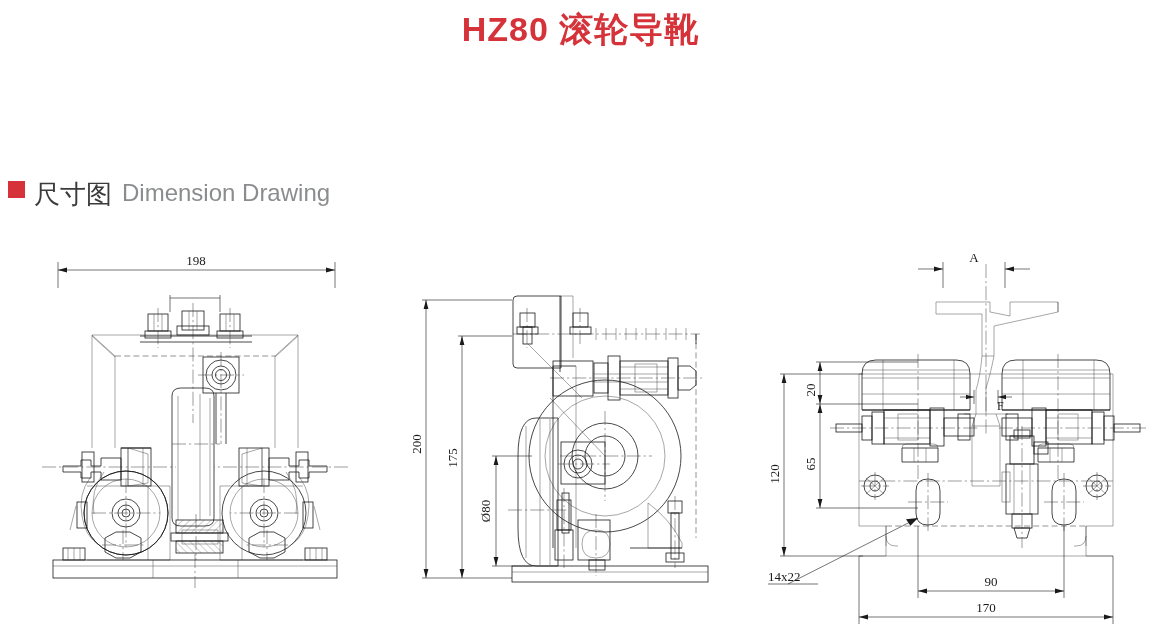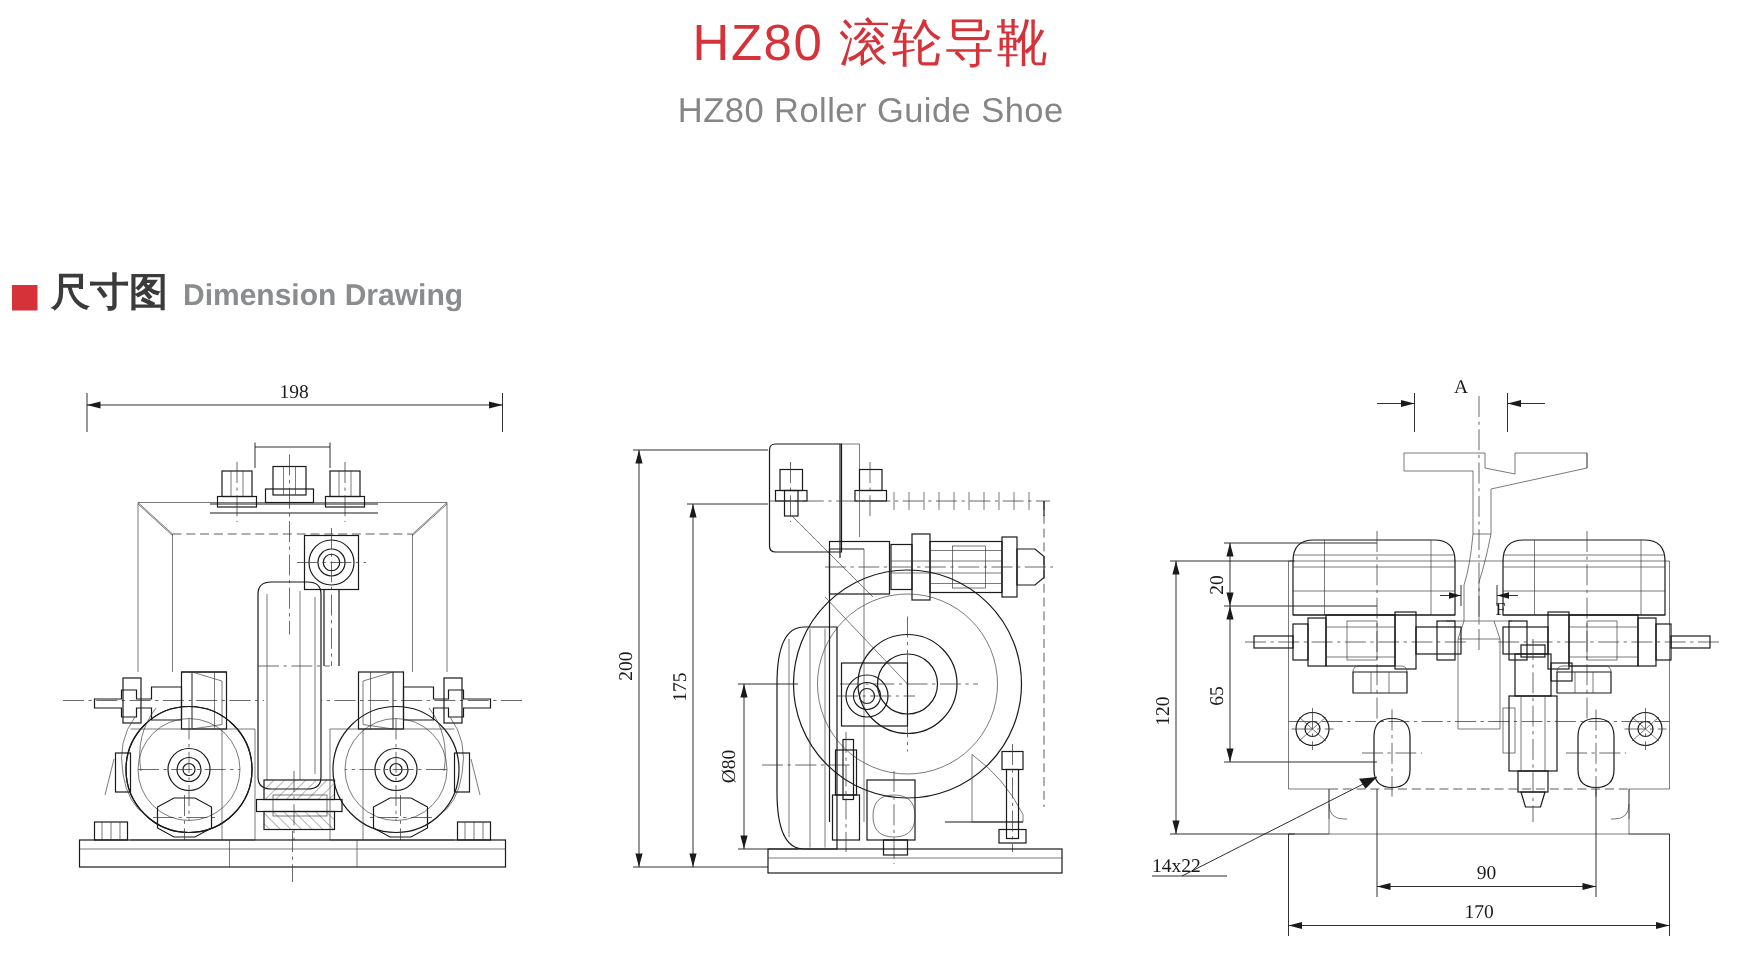--- a/index.html
+++ b/index.html
@@ -6,34 +6,34 @@
   body{
     width:1161px;height:643px;background:#ffffff;
     font-family:"Liberation Sans","DejaVu Sans",sans-serif;
     overflow:hidden;position:relative;
   }
   .page{position:relative;width:1161px;height:643px;}
 
   
   .title-block{position:absolute;left:0;top:0;width:1161px;text-align:center;}
   .title-cn{
-    font-size:34px;font-weight:normal;color:#d5323a;
+    font-size:34px;font-weight:bold;color:#d5323a;
     letter-spacing:1px;line-height:1;margin-top:12px;
     font-family:"Liberation Sans","DejaVu Sans",sans-serif;
   }
   .title-en{
     font-size:23px;color:#848688;font-weight:normal;
     margin-top:16px;line-height:1;letter-spacing:.3px;
   }
 
   
-  .section-head{position:absolute;left:8px;top:181px;display:flex;align-items:flex-end;font-weight:bold;}
+  .section-head{position:absolute;left:8px;top:181px;display:flex;align-items:flex-start;}
   .sq{width:17px;height:17px;background:#d5323a;display:inline-block;margin-right:9px;}
   .sec-cn{font-size:26px;color:#3b3b3b;line-height:1;}
-  .sec-en{font-size:20px;color:#8a8c8e;line-height:1;margin-left:10px;}
+  .sec-en{font-size:24px;color:#8a8c8e;line-height:1;margin-left:10px;}
 
   
   .dwg{position:absolute;text-align:right;}
   .dwg svg{display:block;overflow:visible;}
   #view-front{left:30px;top:248px;}
   #view-side{left:400px;top:248px;}
   #view-top{left:758px;top:236px;}
 
   svg text{font-family:"Liberation Serif","DejaVu Serif",serif;fill:#1a1a1a;}
   .dim-txt{font-size:13px;}
@@ -45,21 +45,20 @@
   .ln-hid{stroke:#3a3a3a;fill:none;stroke-width:.55;stroke-dasharray:6 3.2;}
   .hatch{stroke:#2a2a2a;fill:none;stroke-width:.45;}
 </style>
 </head>
 <body>
 
 <div class="page">
 
   <div class="title-block">
     <div class="title-cn">HZ80 滚轮导靴</div>
-    <div class="title-en">HZ80 Roller Guide Shoe</div>
   </div>
 
   <div class="section-head">
     <span class="sq"></span>
     <span class="sec-cn">尺寸图</span>
     <span class="sec-en">Dimension Drawing</span>
   </div>
 
   <div class="dwg" id="view-front">
   <svg width="350" height="350" viewBox="0 0 350 350">

